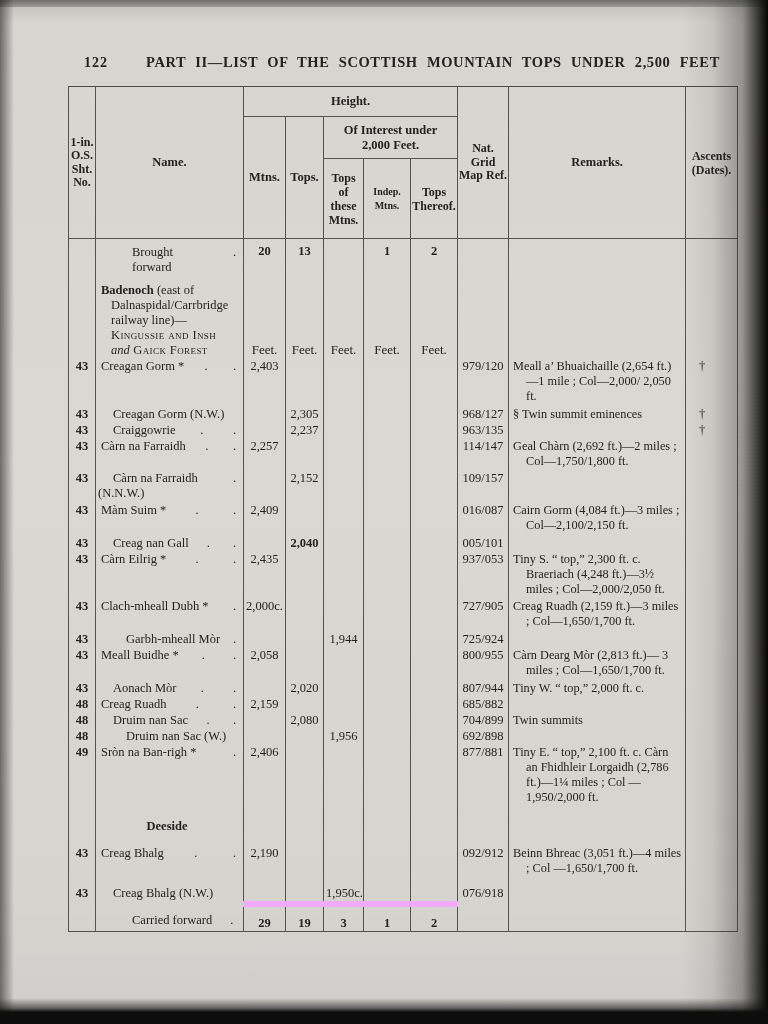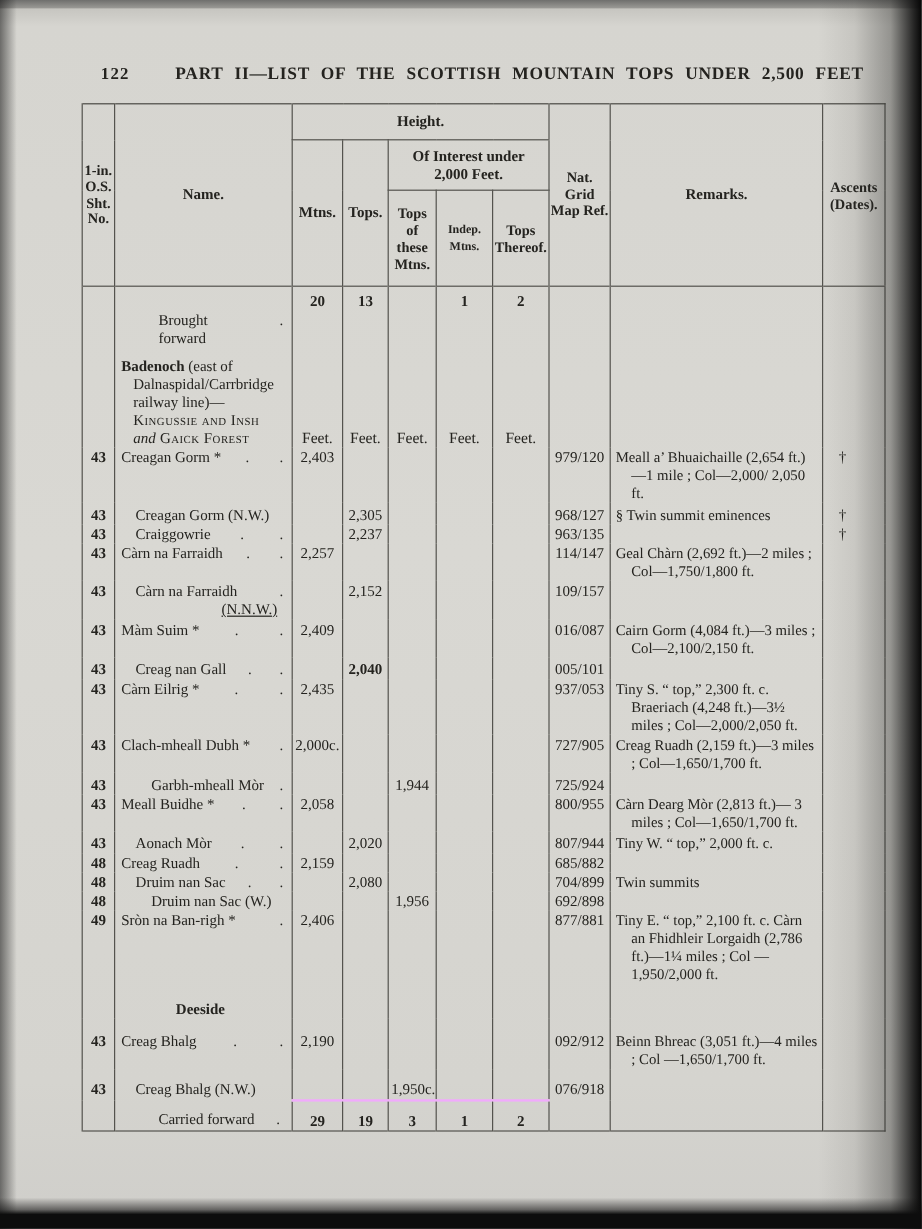--- a/index.html
+++ b/index.html
@@ -27,30 +27,30 @@
   th,td{border-left:1px solid #54534e;vertical-align:top;padding:1px 2px 0 2px;
         font-size:12.5px;line-height:15px;}
   thead th{font-weight:bold;text-align:center;vertical-align:middle;padding:2px 1px;}
   thead{border-bottom:1px solid #54534e;}
   th.rule-under{border-bottom:1px solid #54534e;}
   tbody td{font-size:12.5px;}
 
   .c-sht{text-align:center;font-weight:bold;}
   .num{text-align:center;}
   .sum{font-weight:bold;font-family:Liberation Serif, serif;}
-  .rule-top{border-top:2px solid #f0abfc;}
+  .rule-top{border-top:6px solid #f0abfc;}
   .unitcell{vertical-align:bottom;text-align:center;font-size:13px;padding-bottom:1px;}
 
   .nmrow{display:flex;}
   .nm{white-space:pre-wrap;}
   .ld{flex:1;text-align:right;padding-right:5px;}
   .ind0{padding-left:3px;} .ind1{padding-left:15px;} .ind2{padding-left:28px;}
   .sumname{padding-left:34px;}
   .sumname .ld{flex:0 0 auto;padding-left:18px;}
-  .nm2{text-align:right;padding-right:10px;text-decoration:underline;}
+  .nm2{text-align:left;padding-right:10px;}
 
   .secline{padding-left:3px;}
   .secline.ind{padding-left:13px;}
   .secline.ctr{text-align:center;padding-right:8px;padding-top:2px;}
   .b{font-weight:bold;} .i{font-style:italic;}
   .sc{font-variant:small-caps;letter-spacing:.4px;}
 
   .c-remarks{padding-left:17px;padding-right:3px;text-indent:-13px;font-size:12.3px;}
   .c-asc{padding-left:13px;}
 
@@ -98,21 +98,21 @@
     </tr>
     <tr style="height:80px">
       <th data-name="header-tops-of-these" style="font-size:12px;line-height:14px">Tops of these Mtns.</th>
       <th data-name="header-indep-mtns" style="font-size:10px;line-height:14px">Indep. Mtns.</th>
       <th data-name="header-tops-thereof" style="font-size:12px;line-height:14px">Tops Thereof.</th>
     </tr>
   </thead>
   <tbody id="rows" data-name="table-body">
         <tr data-name="summary-row">
           <td class="c-sht" data-name="cell-sheet-no" style="padding-top: 5px;"></td>
-          <td class="c-name" data-name="cell-name" style="padding-top: 21px;">
+          <td class="c-name" data-name="cell-name" style="padding-top: 6px;">
             <div class="nmrow ind0 sumname" data-name="name-line">
               <span class="nm">Brought forward</span>
               <span class="ld">.</span>
             </div>
           </td>
           <td class="c-mtns num sum" data-name="cell-mtns" style="padding-top: 5px;">20</td>
           <td class="c-tops num sum" data-name="cell-tops" style="padding-top: 5px;">13</td>
           <td class="c-t1 num sum" data-name="cell-tops-of-these" style="padding-top: 5px;"></td>
           <td class="c-t2 num sum" data-name="cell-indep-mtns" style="padding-top: 5px;">1</td>
           <td class="c-t3 num sum" data-name="cell-tops-thereof" style="padding-top: 5px;">2</td>

